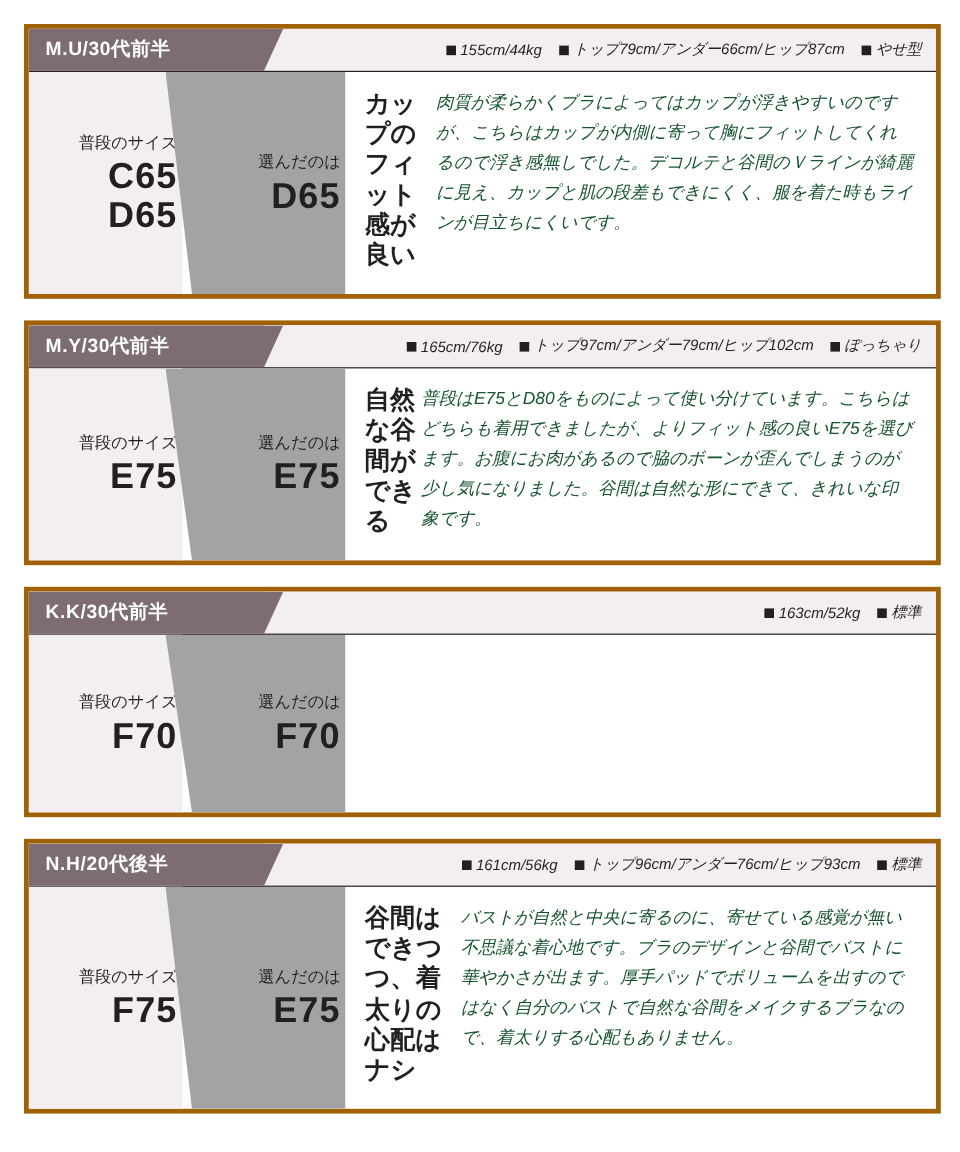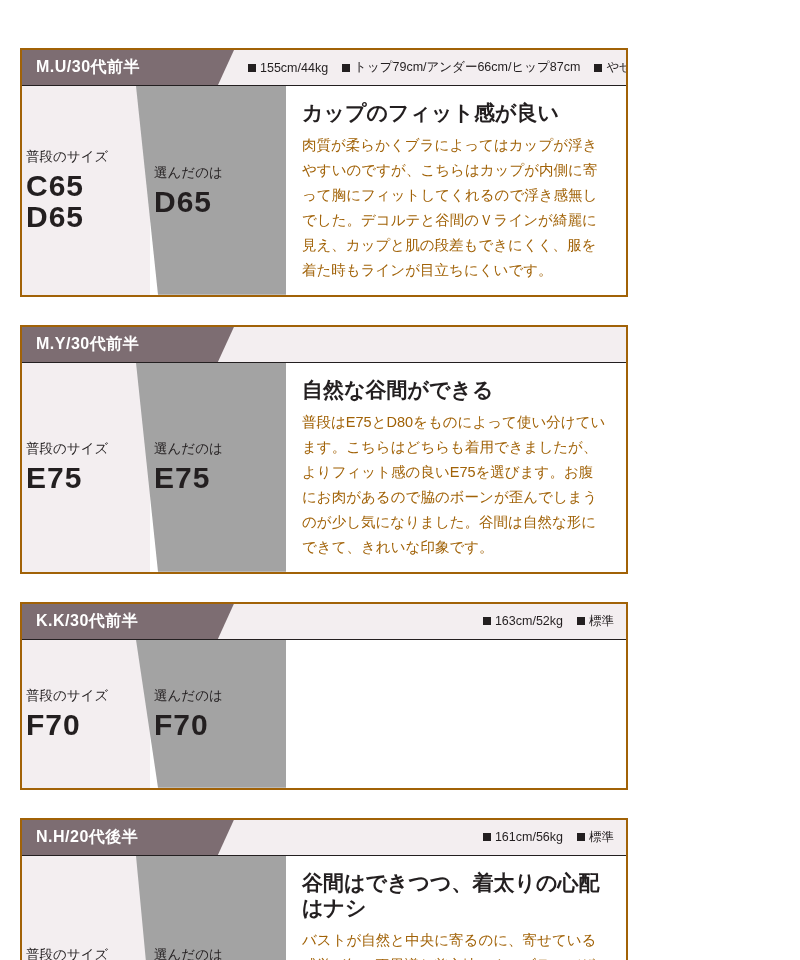--- a/index.html
+++ b/index.html
@@ -10,26 +10,25 @@
     font-family: "Liberation Sans", sans-serif;
   }
   #page {
     width: 800px;
     height: 960px;
     padding: 20px 20px 0 20px;
     background: #ffffff;
     position: relative;
   }
   .review-card {
-    width: 608px;
-    border: 2px solid #a16207;
+    width: 764px;
+    border: 4px solid #a16207;
     background: #ffffff;
     margin-bottom: 18px;
     overflow: hidden;
-    margin-top: 28px;
   }
   .card-header {
     display: flex;
     align-items: stretch;
     background: #f3eef0;
     border-bottom: 1px solid #231f20;
     height: 36px;
   }
   .header-name {
     background: #7d6d72;
@@ -57,38 +56,38 @@
     flex: 1;
     display: flex;
     align-items: center;
     justify-content: flex-end;
     gap: 14px;
     padding: 0 12px 0 30px;
     font-size: 12.5px;
     color: #231f20;
     white-space: nowrap;
   }
-  .spec { display: inline-flex; align-items: center; }
+  .spec { display: inline-flex; align-items: center; font-style: italic; }
   .spec .sq {
     display: inline-block;
     width: 8px; height: 8px;
     background: #231f20;
     margin-right: 4px;
   }
   .card-body {
     display: flex;
     align-items: stretch;
     min-height: 148px;
   }
   .size-block {
     width: 128px;
     background: #f3eef0;
     display: flex;
     flex-direction: column;
-    align-items: flex-start;
+    align-items: flex-end;
     justify-content: center;
     padding: 10px 4px;
   }
   .size-block.chosen {
     width: 150px;
     background: #a3a3a3;
     clip-path: polygon(0 0, 100% 0, 100% 100%, 22px 100%);
     margin-left: -14px;
     padding-left: 18px;
   }
@@ -102,37 +101,38 @@
     font-size: 30px;
     font-weight: bold;
     color: #231f20;
     line-height: 1.06;
     letter-spacing: 1px;
   }
   .text-block {
     flex: 1;
     padding: 14px 18px 12px 16px;
     display: flex;
-    flex-direction: column;
+    flex-direction: row;
     justify-content: flex-start;
   }
   .review-title {
     font-size: 21px;
     font-weight: bold;
     color: #231f20;
     margin: 0 0 8px 0;
     letter-spacing: 0px;
     line-height: 1.2;
   }
   .review-body {
     font-size: 14.5px;
-    color: #a16207;
+    color: #14532d;
     line-height: 1.72;
     margin: 0;
     letter-spacing: 0px;
+    font-style: italic;
   }
   .bottom-pad { height: 2px; }
 </style>
 </head>
 <body>
 
 <div id="page">
 
   <div class="review-card">
     <div class="card-header">
@@ -165,20 +165,34 @@
       <div class="text-block">
         <h3 class="review-title">カップのフィット感が良い</h3>
         <p class="review-body">肉質が柔らかくブラによってはカップが浮きやすいのですが、こちらはカップが内側に寄って胸にフィットしてくれるので浮き感無しでした。デコルテと谷間のＶラインが綺麗に見え、カップと肌の段差もできにくく、服を着た時もラインが目立ちにくいです。</p>
       </div>
     </div>
   </div>
 
   <div class="review-card">
     <div class="card-header">
       <div class="header-name">M.Y/30代前半</div>
+      <div class="header-specs">
+        <span class="spec">
+            <span class="sq"></span>
+            <span>165cm/76kg</span>
+          </span>
+        <span class="spec">
+            <span class="sq"></span>
+            <span>トップ97cm/アンダー79cm/ヒップ102cm</span>
+          </span>
+        <span class="spec">
+            <span class="sq"></span>
+            <span>ぽっちゃり</span>
+          </span>
+      </div>
     </div>
     <div class="card-body">
       <div class="size-block usual">
         <div class="size-label">普段のサイズ</div>
         <div class="size-value" style="white-space:pre-line">E75</div>
       </div>
       <div class="size-block chosen">
         <div class="size-label">選んだのは</div>
         <div class="size-value">E75</div>
       </div>
@@ -218,20 +232,24 @@
   <div class="review-card">
     <div class="card-header">
       <div class="header-name">N.H/20代後半</div>
       <div class="header-specs">
         <span class="spec">
             <span class="sq"></span>
             <span>161cm/56kg</span>
           </span>
         <span class="spec">
             <span class="sq"></span>
+            <span>トップ96cm/アンダー76cm/ヒップ93cm</span>
+          </span>
+        <span class="spec">
+            <span class="sq"></span>
             <span>標準</span>
           </span>
       </div>
     </div>
     <div class="card-body">
       <div class="size-block usual">
         <div class="size-label">普段のサイズ</div>
         <div class="size-value" style="white-space:pre-line">F75</div>
       </div>
       <div class="size-block chosen">

